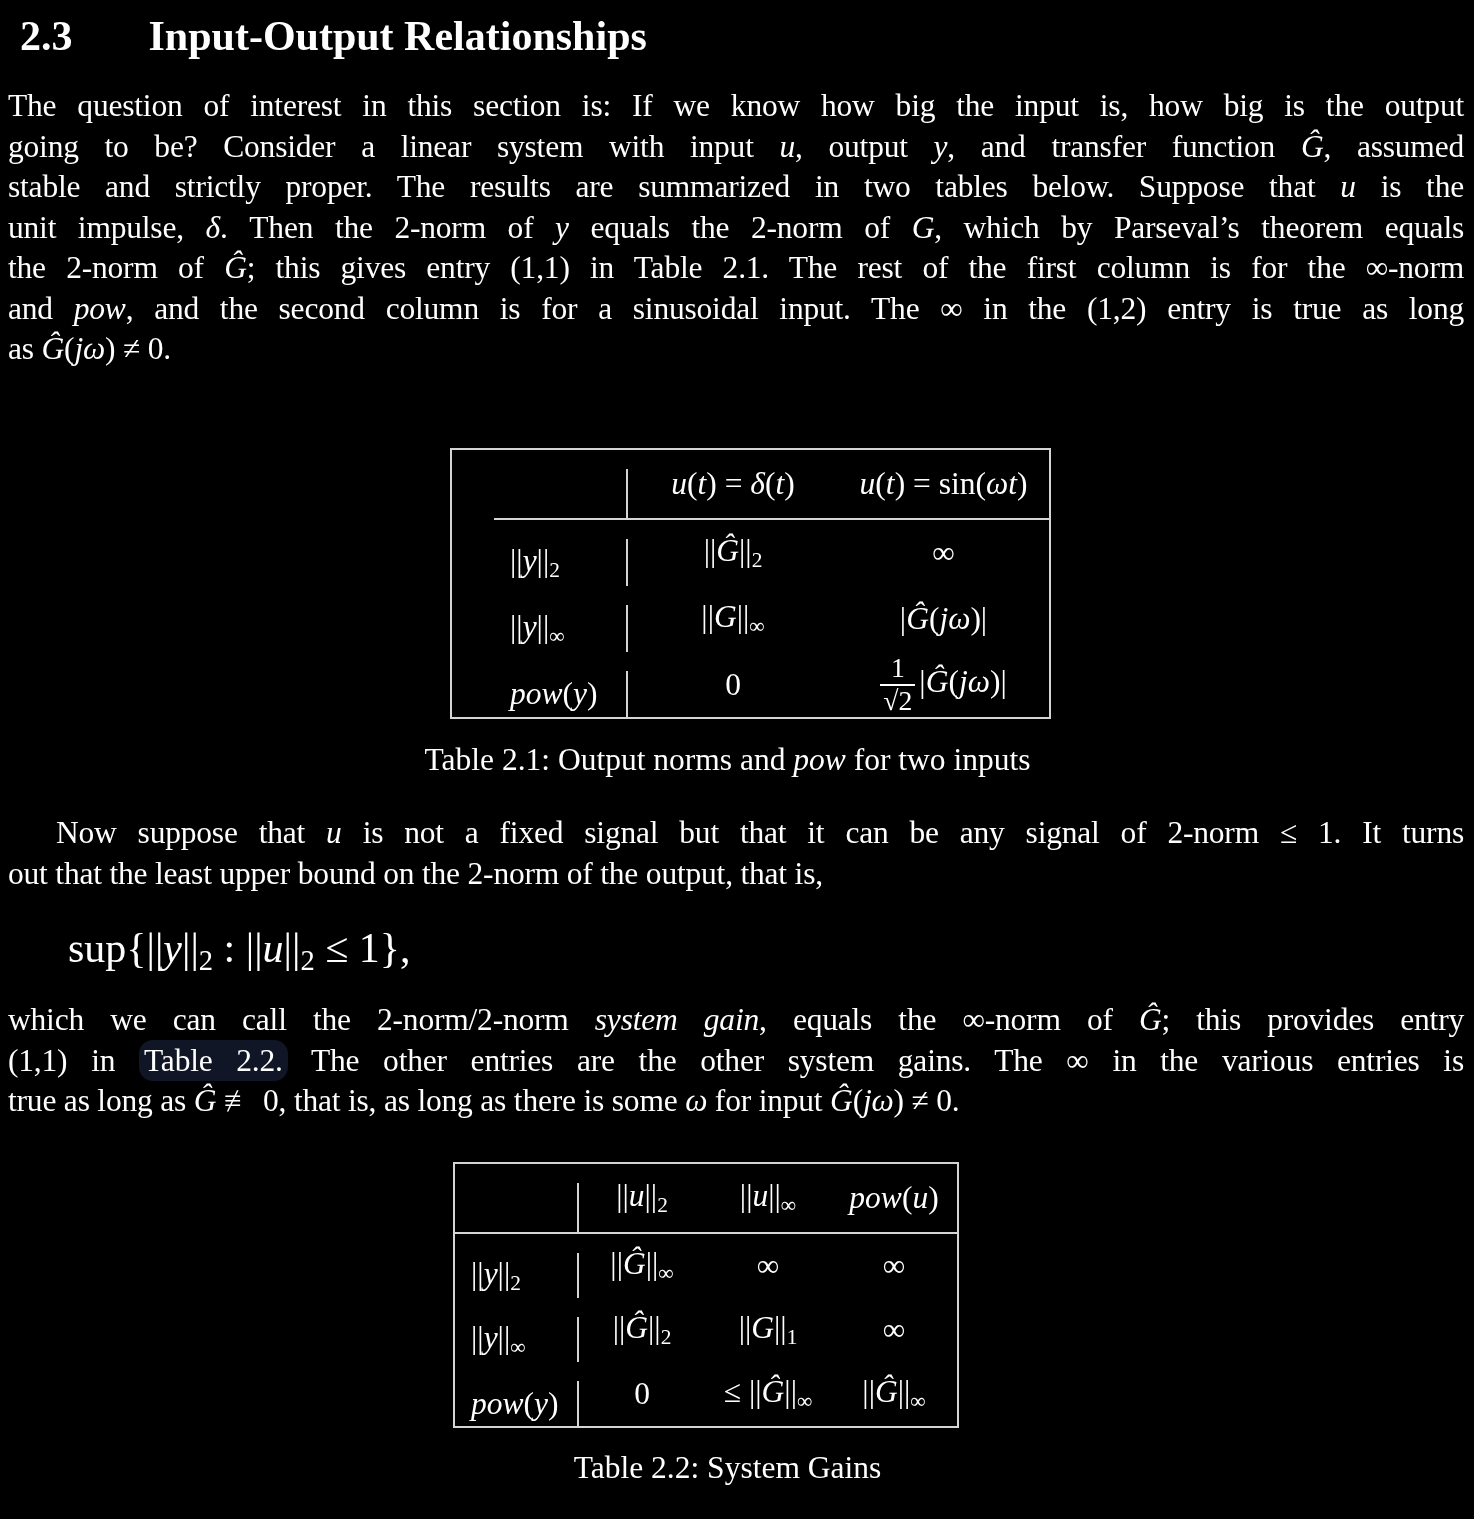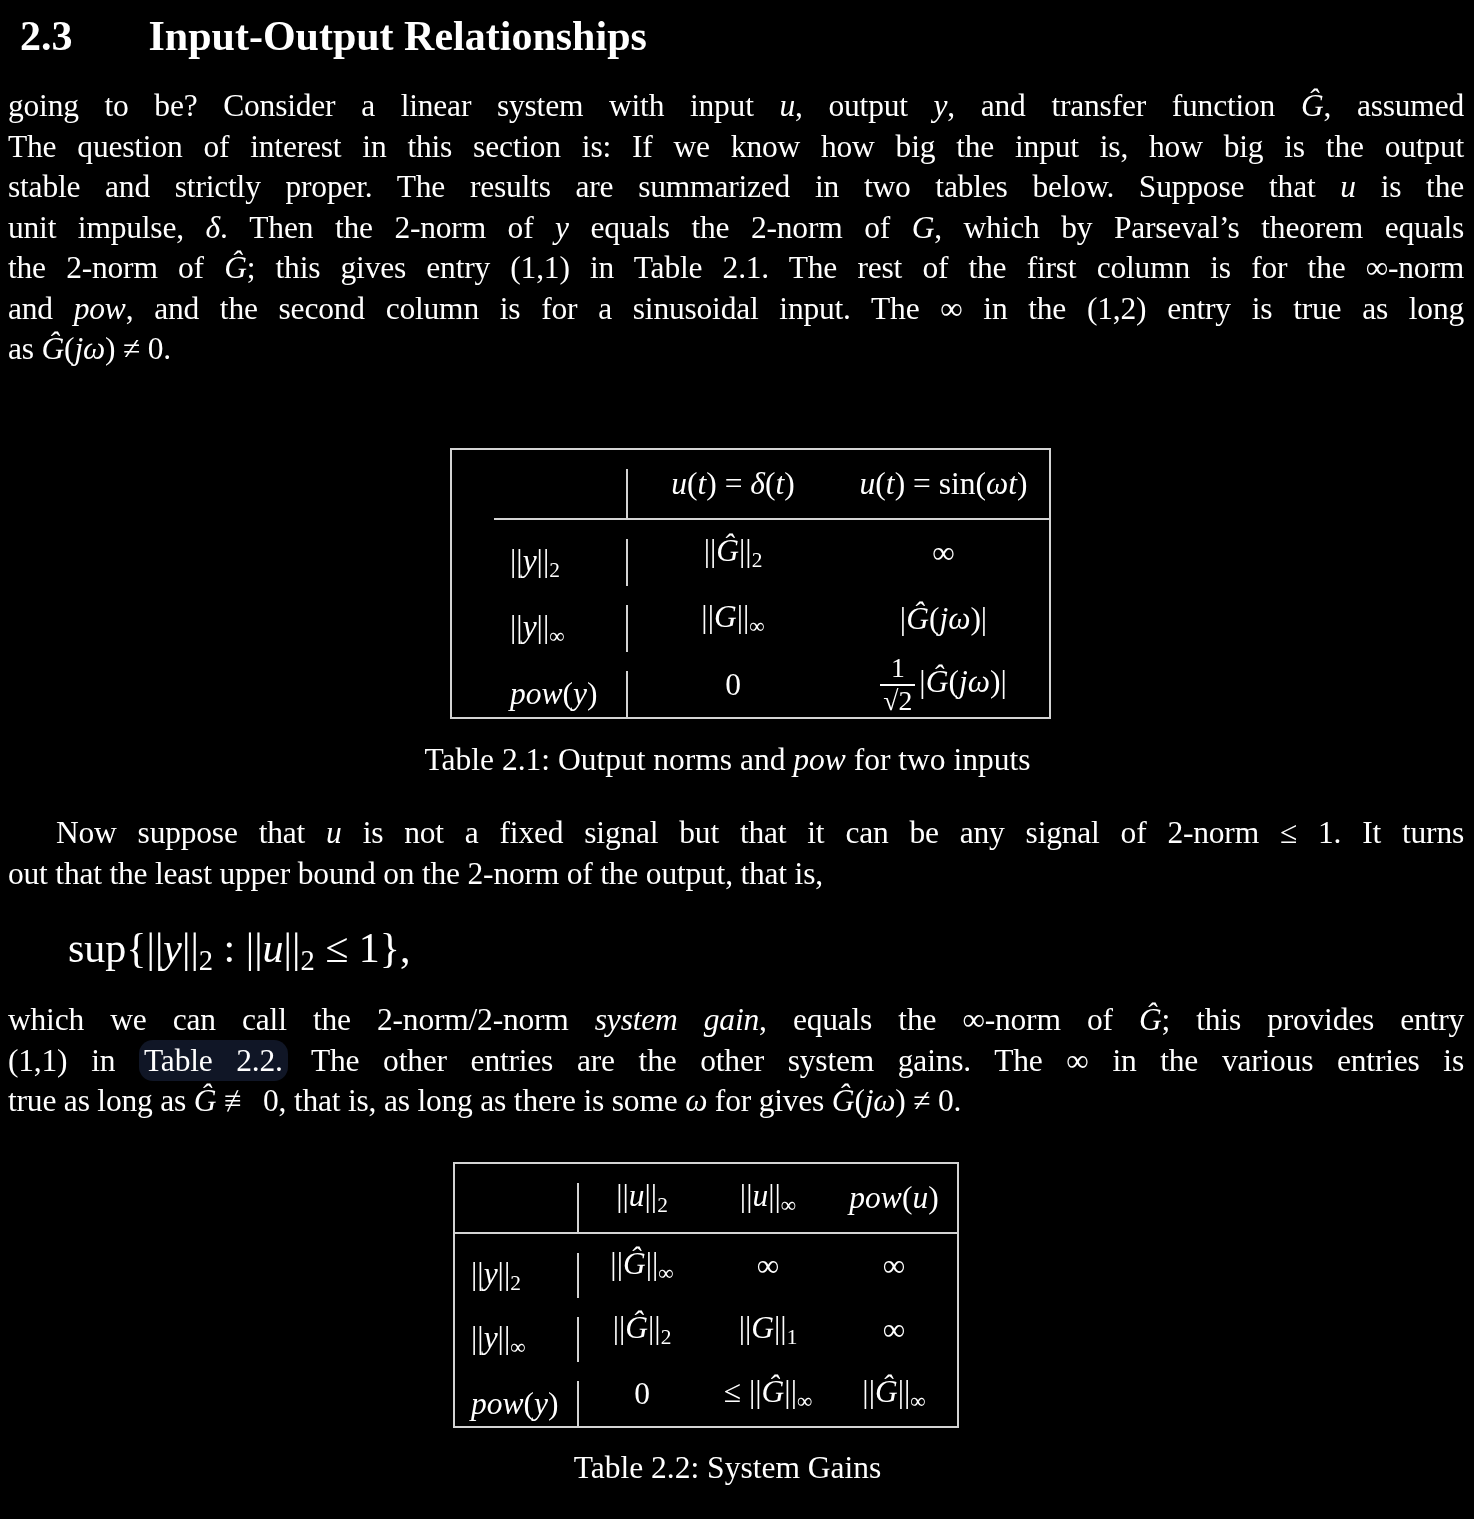--- a/index.html
+++ b/index.html
@@ -61,22 +61,22 @@
   .frac .den{border-top:2px solid var(--fg);padding:0 3px;}
 </style>
 </head>
 <body>
 
 <div class="heading">
   <span class="num">2.3</span><span>Input-Output Relationships</span>
 </div>
 
 <div class="para" style="top:86px;">
+  <div class="line"><span>The question of interest in this section is: If we know how big the input is, how big is the output</span></div>
   <div class="line"><span>going to be? Consider a linear system with input </span><span class="it">u</span><span>, output </span><span class="it">y</span><span>, and transfer function </span><span class="it">Ĝ</span><span>, assumed</span></div>
-  <div class="line"><span>The question of interest in this section is: If we know how big the input is, how big is the output</span></div>
   <div class="line"><span>stable and strictly proper. The results are summarized in two tables below. Suppose that </span><span class="it">u</span><span> is the</span></div>
   <div class="line"><span>unit impulse, </span><span class="it">δ</span><span>. Then the 2-norm of </span><span class="it">y</span><span> equals the 2-norm of </span><span class="it">G</span><span>, which by Parseval’s theorem equals</span></div>
   <div class="line"><span>the 2-norm of </span><span class="it">Ĝ</span><span>; this gives entry (1,1) in Table 2.1. The rest of the first column is for the ∞-norm</span></div>
   <div class="line"><span>and </span><span class="it">pow</span><span>, and the second column is for a sinusoidal input. The ∞ in the (1,2) entry is true as long</span></div>
   <div class="line last"><span>as </span><span class="it">Ĝ</span><span>(</span><span class="it">jω</span><span>) ≠ 0.</span></div>
 </div>
 
 <div class="mtable" id="table1">
   <div class="cell lbl hdr"></div>
   <div class="cell hdr">
@@ -125,21 +125,21 @@
 <div class="para" style="top:813px;">
   <div class="line indent"><span>Now suppose that </span><span class="it">u</span><span> is not a fixed signal but that it can be any signal of 2-norm ≤ 1. It turns</span></div>
   <div class="line last"><span>out that the least upper bound on the 2-norm of the output, that is,</span></div>
 </div>
 
 <div class="equation"><span>sup{</span><span>||</span><span class="it">y</span><span>||</span><span class="sb">2</span><span> : </span><span>||</span><span class="it">u</span><span>||</span><span class="sb">2</span><span> ≤ 1},</span></div>
 
 <div class="para" style="top:1000px;">
   <div class="line"><span>which we can call the 2-norm/2-norm </span><span class="it">system gain</span><span>, equals the ∞-norm of </span><span class="it">Ĝ</span><span>; this provides entry</span></div>
   <div class="line"><span>(1,1) in </span><span class="hl">Table 2.2.</span><span> The other entries are the other system gains. The ∞ in the various entries is</span></div>
-  <div class="line last"><span>true as long as </span><span class="it">Ĝ</span><span> ≢ 0, that is, as long as there is some </span><span class="it">ω</span><span> for gives </span><span class="it">Ĝ</span><span>(</span><span class="it">jω</span><span>) ≠ 0.</span></div>
+  <div class="line last"><span>true as long as </span><span class="it">Ĝ</span><span> ≢ 0, that is, as long as there is some </span><span class="it">ω</span><span> for input </span><span class="it">Ĝ</span><span>(</span><span class="it">jω</span><span>) ≠ 0.</span></div>
 </div>
 
 <div class="mtable" id="table2">
   <div class="cell lbl hdr"></div>
   <div class="cell hdr">
       <span class="ct"><span>||</span><span class="it">u</span><span>||</span><span class="sb">2</span></span>
     </div>
   <div class="cell hdr">
       <span class="ct"><span>||</span><span class="it">u</span><span>||</span><span class="sb">∞</span></span>
     </div>

